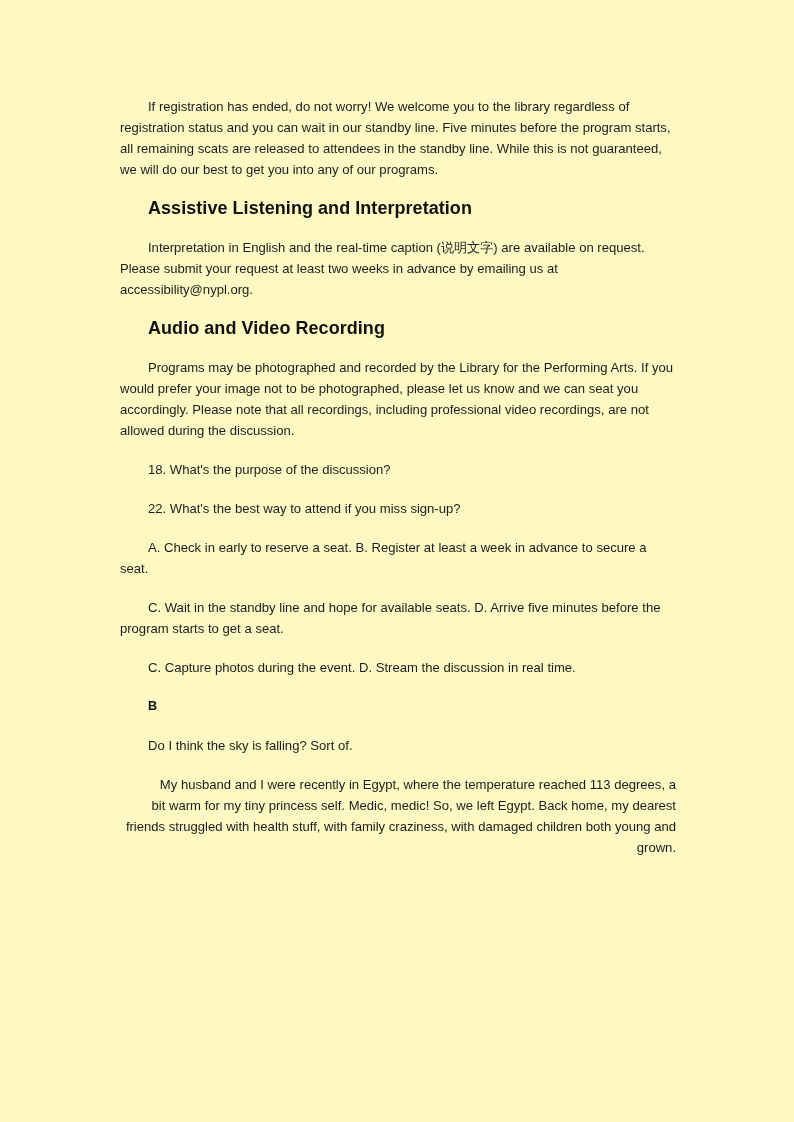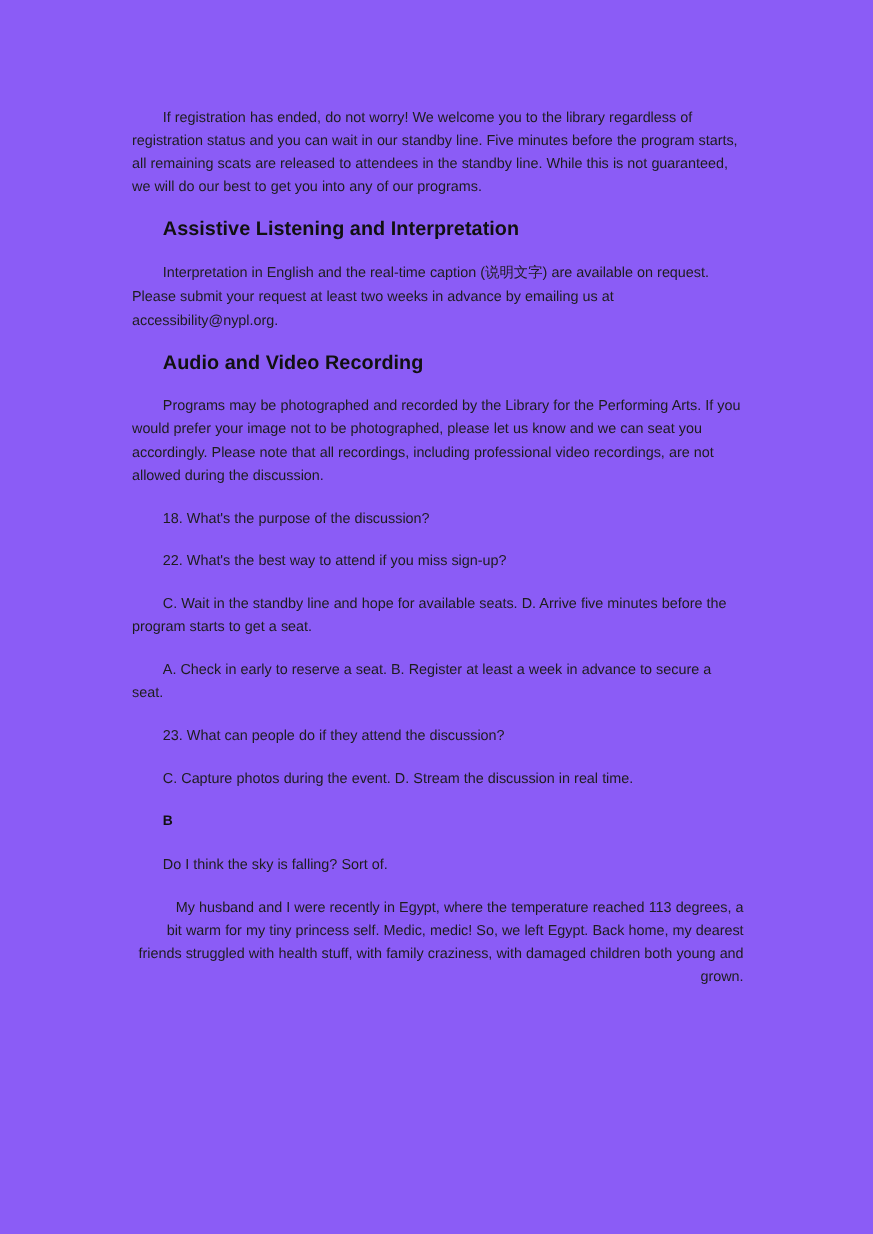--- a/index.html
+++ b/index.html
@@ -12,21 +12,21 @@
     height: 1122px;
     overflow: hidden;
     font-family: "Liberation Sans", sans-serif;
     color: #1a1a1a;
     -webkit-font-smoothing: antialiased;
   }
   .page {
     position: relative;
     width: 794px;
     height: 1122px;
-    background: #8b5cf6;
+    background: #fef9c3;
     box-sizing: border-box;
   }
   .content {
     position: absolute;
     left: 120px;
     top: 96px;
     width: 556px;
   }
   p.para {
     margin: 0 0 18px 0;
@@ -78,25 +78,24 @@
     <p class="heading">Audio and Video Recording</p>
 
     <p class="para">Programs may be photographed and recorded by the Library for the Performing Arts. If you would prefer your image not to be photographed, please let us know and we can seat you accordingly. Please note that all recordings, including professional video recordings, are not allowed during the discussion.</p>
 
     <p class="para">18. What's the purpose of the discussion?</p>
 
 
 
     <p class="para">22. What's the best way to attend if you miss sign-up?</p>
 
+    <p class="para">A. Check in early to reserve a seat. B. Register at least a week in advance to secure a seat.</p>
+
     <p class="para">C. Wait in the standby line and hope for available seats. D. Arrive five minutes before the program starts to get a seat.</p>
 
-    <p class="para">A. Check in early to reserve a seat. B. Register at least a week in advance to secure a seat.</p>
-
-    <p class="para">23. What can people do if they attend the discussion?</p>
 
 
     <p class="para">C. Capture photos during the event. D. Stream the discussion in real time.</p>
 
     <p class="marker">B</p>
 
     <p class="para">Do I think the sky is falling? Sort of.</p>
 
     <p class="para last">My husband and I were recently in Egypt, where the temperature reached 113 degrees, a bit warm for my tiny princess self. Medic, medic! So, we left Egypt. Back home, my dearest friends struggled with health stuff, with family craziness, with damaged children both young and grown.</p>
 

